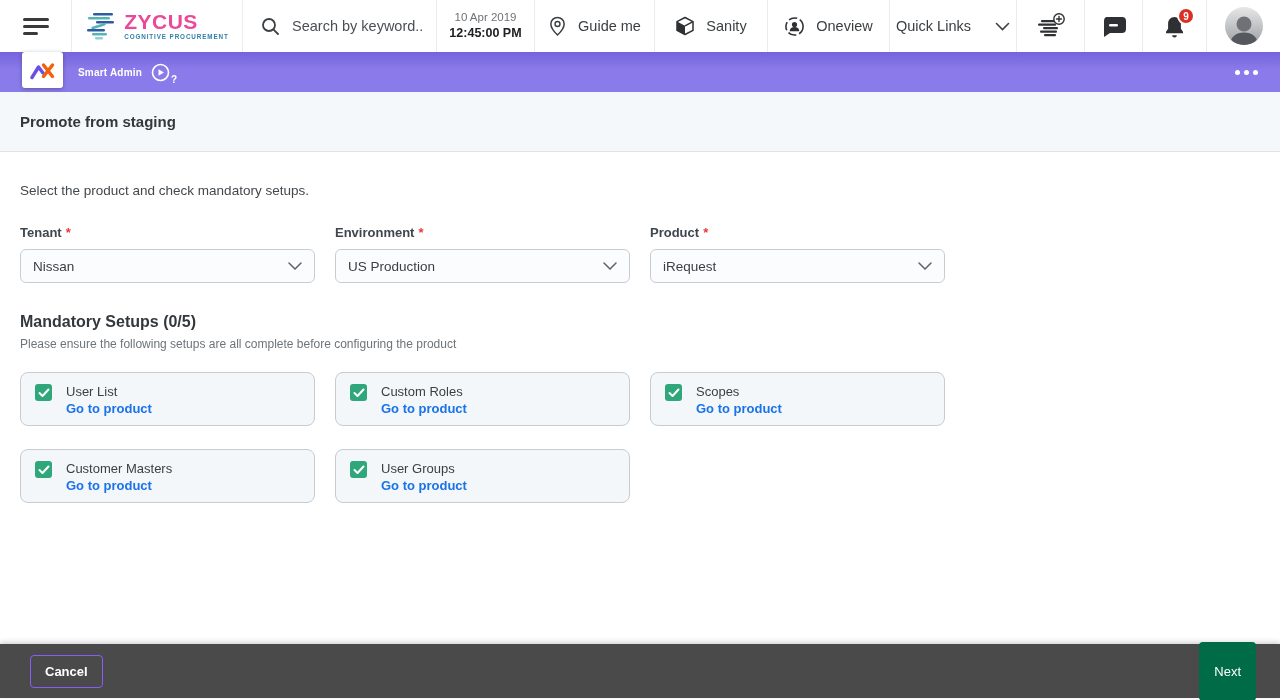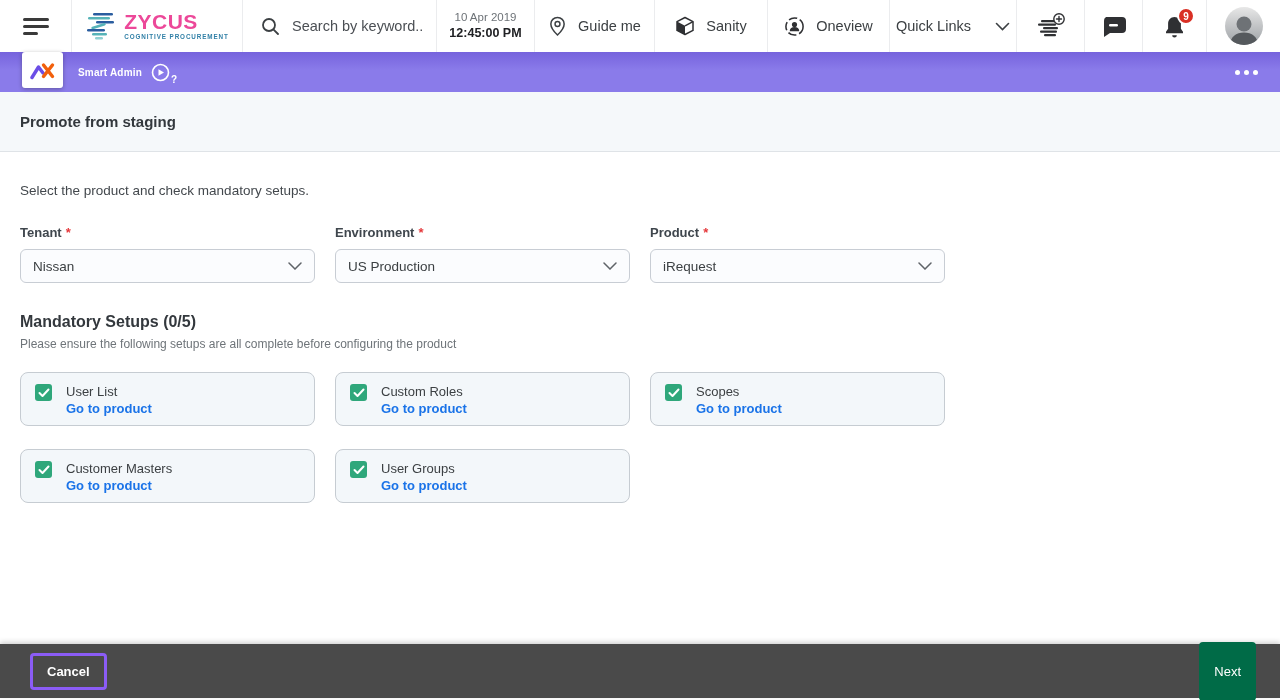--- a/index.html
+++ b/index.html
@@ -71,21 +71,21 @@
 
   .cards { margin-top:21px; display:grid; grid-template-columns:repeat(3,295px); gap:23px 20px; }
   .card { height:54px; background:#f3f7fa; border:1px solid #c6ccd2; border-radius:8px; display:flex; align-items:flex-start; padding:10px 14px 0 14px; gap:14px; }
   .checkbox { width:17px; height:17px; border-radius:3px; background:#2fa77b; display:flex; align-items:center; justify-content:center; flex-shrink:0; margin-top:1px; cursor:pointer; }
   .card-text { display:flex; flex-direction:column; line-height:1.32; }
   .card-title { font-size:13px; color:#3c4043; }
   .card-link { font-size:13px; font-weight:bold; color:#1a73e8; text-decoration:none; cursor:pointer; }
 
   
   .footer { position:absolute; left:0; right:0; bottom:2px; height:54px; background:#4a4a4a; box-shadow:0 -2px 5px rgba(0,0,0,.18); display:flex; align-items:center; justify-content:space-between; padding:0 24px 0 30px; }
-  .btn-cancel { background:transparent; border:3px solid #8b5cf6; border-radius:4px; color:#fff; font-family:"Liberation Sans",sans-serif; font-size:13px; font-weight:bold; padding:8px 14px; cursor:pointer; }
+  .btn-cancel { background:transparent; border:1px solid #8b5cf6; border-radius:4px; color:#fff; font-family:"Liberation Sans",sans-serif; font-size:13px; font-weight:bold; padding:8px 14px; cursor:pointer; }
   .btn-next { background:#006b47; border:none; border-radius:4px; color:#fff; font-family:"Liberation Sans",sans-serif; font-size:13px; padding:22px 15px; cursor:pointer; }
 
   svg { display:block; }
 </style>
 </head>
 <body>
 
 <div class="app">
 
   <div class="topnav">

